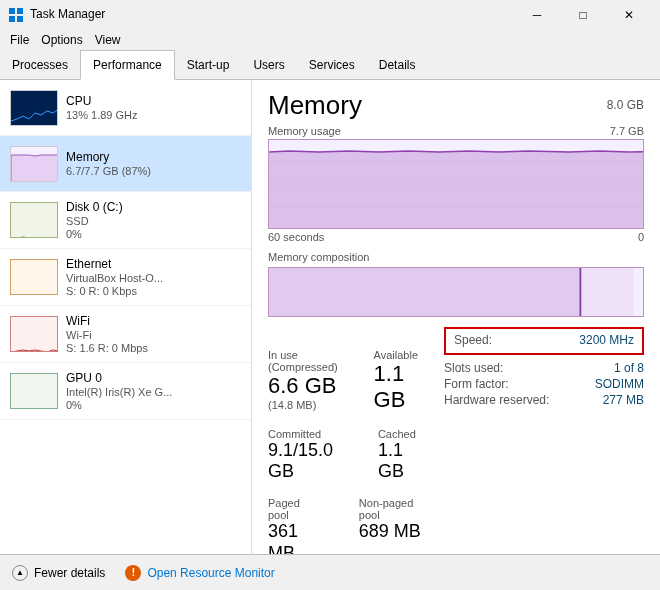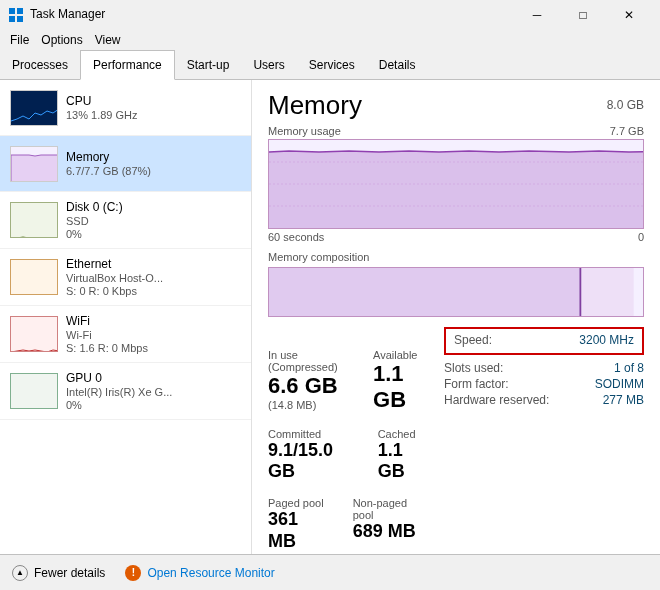--- a/index.html
+++ b/index.html
@@ -145,21 +145,21 @@
       background: #f5f0ff;
       border: 1px solid #c090c0;
       height: 50px;
       margin-top: 4px;
       margin-bottom: 10px;
       position: relative;
       overflow: hidden;
     }
     .stat-item { padding: 2px 0 6px 0; }
     .stat-label { font-size: 11px; color: #555; }
-    .stat-value { font-size: 22px; font-weight: 700; color: #000; line-height: 1.2; }
+    .stat-value { font-size: 22px; font-weight: 400; color: #000; line-height: 1.2; }
     .stat-sub { font-size: 11px; color: #555; }
 
     
     .info-panel {
       border: 2px solid #cc0000;
       padding: 4px 8px;
       margin-bottom: 4px;
     }
     .info-row {
       display: flex;
@@ -425,21 +425,21 @@
           <div class="stat-item">
             <div class="stat-label">Committed</div>
             <div class="stat-value" style="font-size:18px;">9.1/15.0 GB</div>
           </div>
           <div class="stat-item">
             <div class="stat-label">Cached</div>
             <div class="stat-value" style="font-size:18px;">1.1 GB</div>
           </div>
         </div>
 
-        <div style="display:flex;gap:24px;">
+        <div style="display:flex;gap:36px;">
           <div class="stat-item">
             <div class="stat-label">Paged pool</div>
             <div class="stat-value" style="font-size:18px;">361 MB</div>
           </div>
           <div class="stat-item">
             <div class="stat-label">Non-paged pool</div>
             <div class="stat-value" style="font-size:18px;">689 MB</div>
           </div>
         </div>
       </div>

